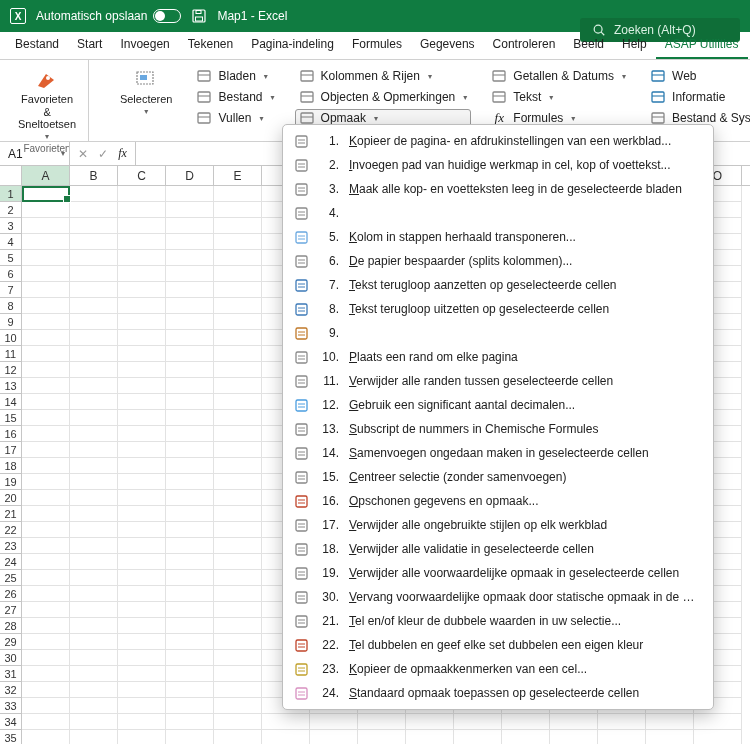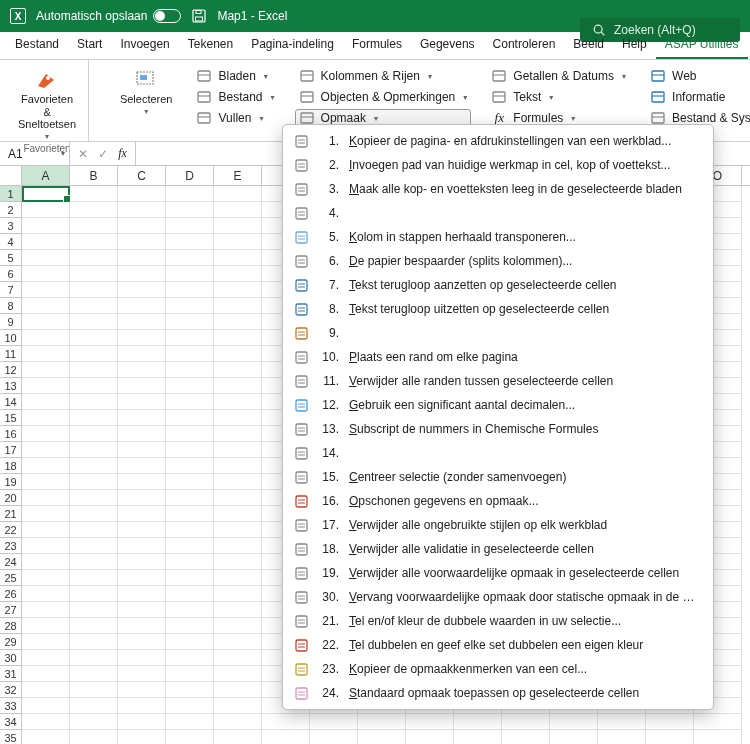--- a/index.html
+++ b/index.html
@@ -1191,20 +1191,21 @@
     </div>
     <div class="mi">
       <span class="ic">
         <svg width="15" height="15">
           <rect x="2" y="2" width="11" height="11" rx="1.5" fill="none" stroke="#888" stroke-width="1.3"></rect>
           <line x1="4" y1="6" x2="11" y2="6" stroke="#888" stroke-width="1"></line>
           <line x1="4" y1="9" x2="11" y2="9" stroke="#888" stroke-width="1"></line>
         </svg>
       </span>
       <span class="num">14.</span>
+      <span class="lbl"><u>S</u>amenvoegen ongedaan maken in geselecteerde cellen</span>
     </div>
     <div class="mi">
       <span class="ic">
         <svg width="15" height="15">
           <rect x="2" y="2" width="11" height="11" rx="1.5" fill="none" stroke="#888" stroke-width="1.3"></rect>
           <line x1="4" y1="6" x2="11" y2="6" stroke="#888" stroke-width="1"></line>
           <line x1="4" y1="9" x2="11" y2="9" stroke="#888" stroke-width="1"></line>
         </svg>
       </span>
       <span class="num">15.</span>

